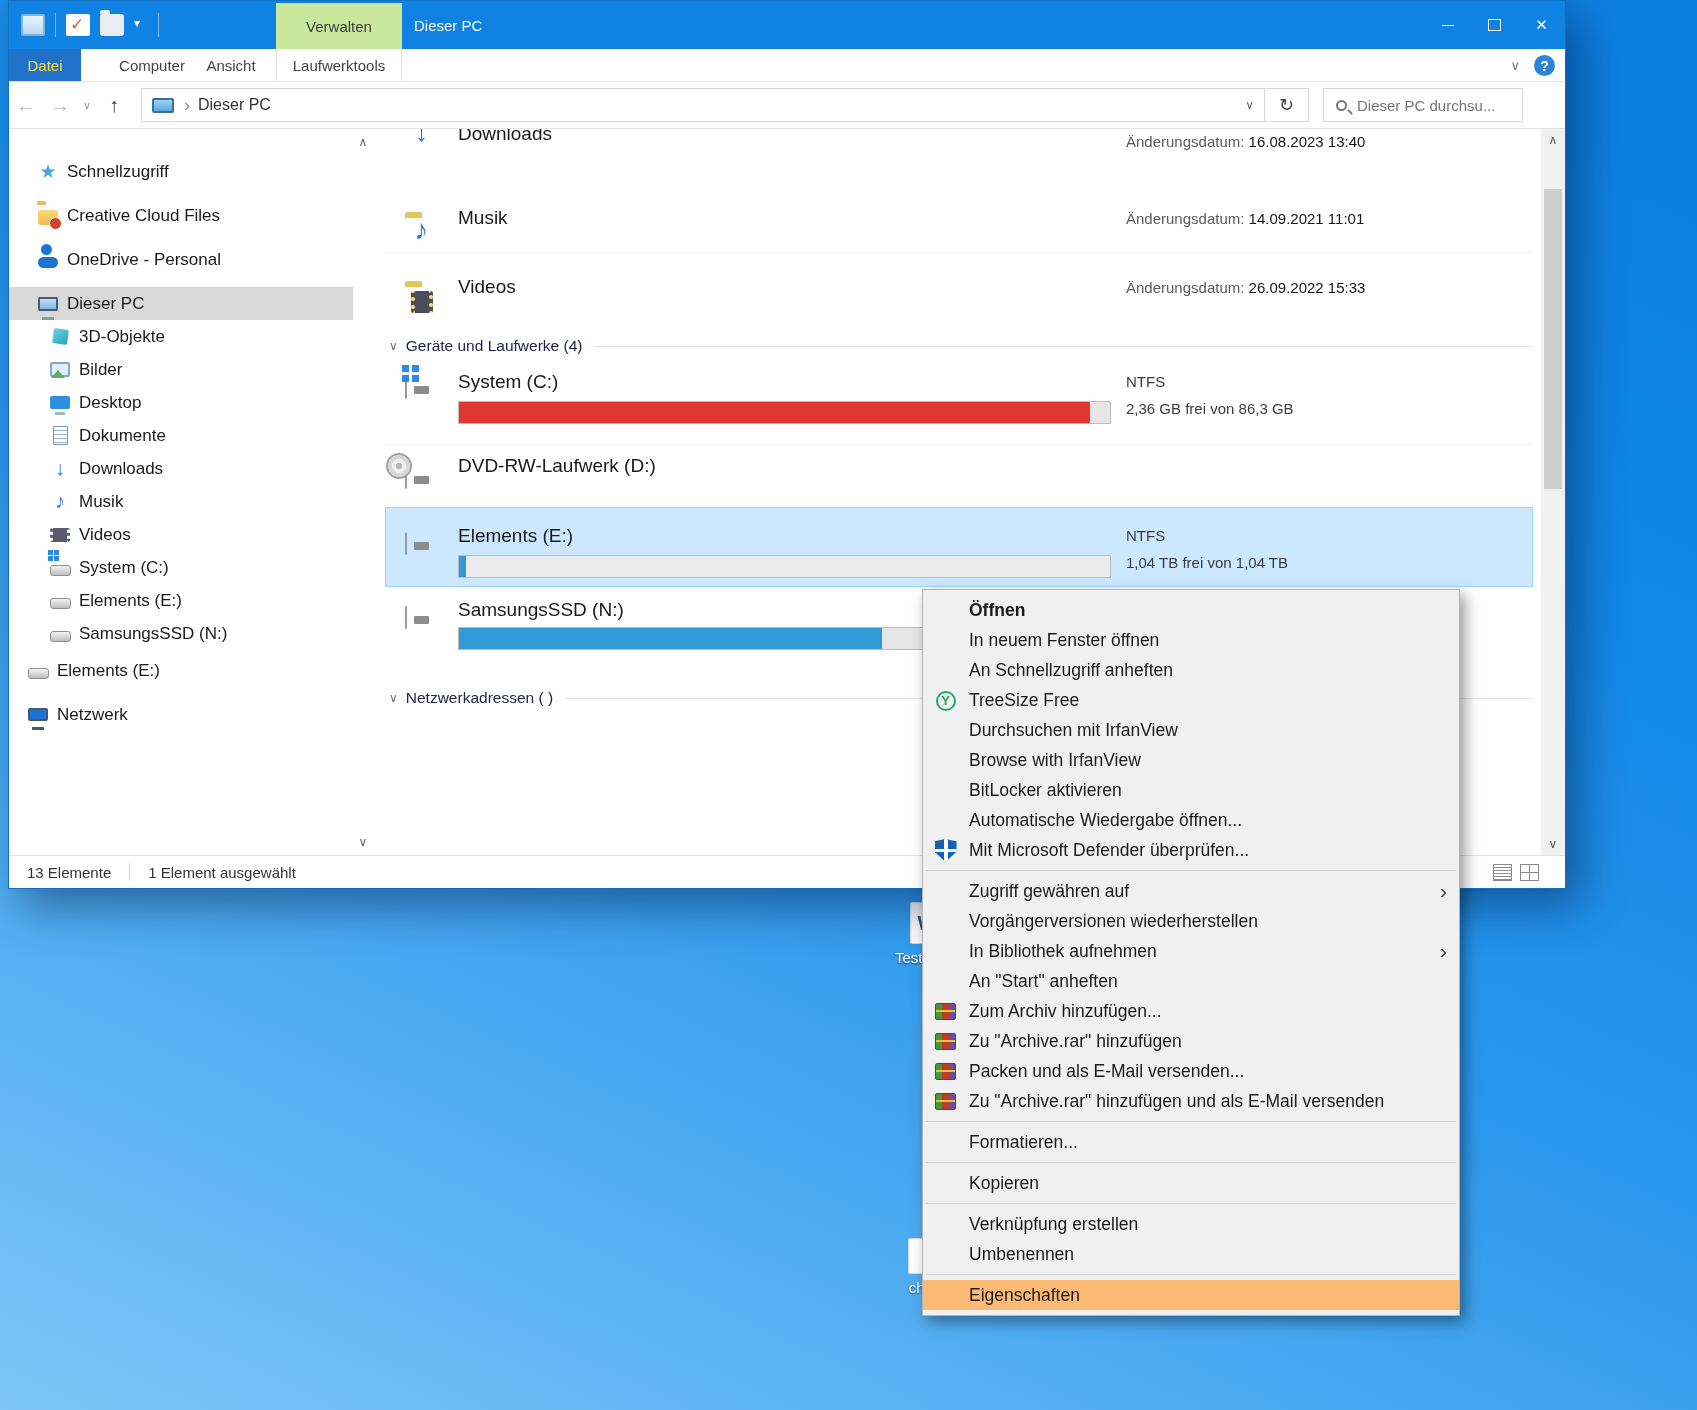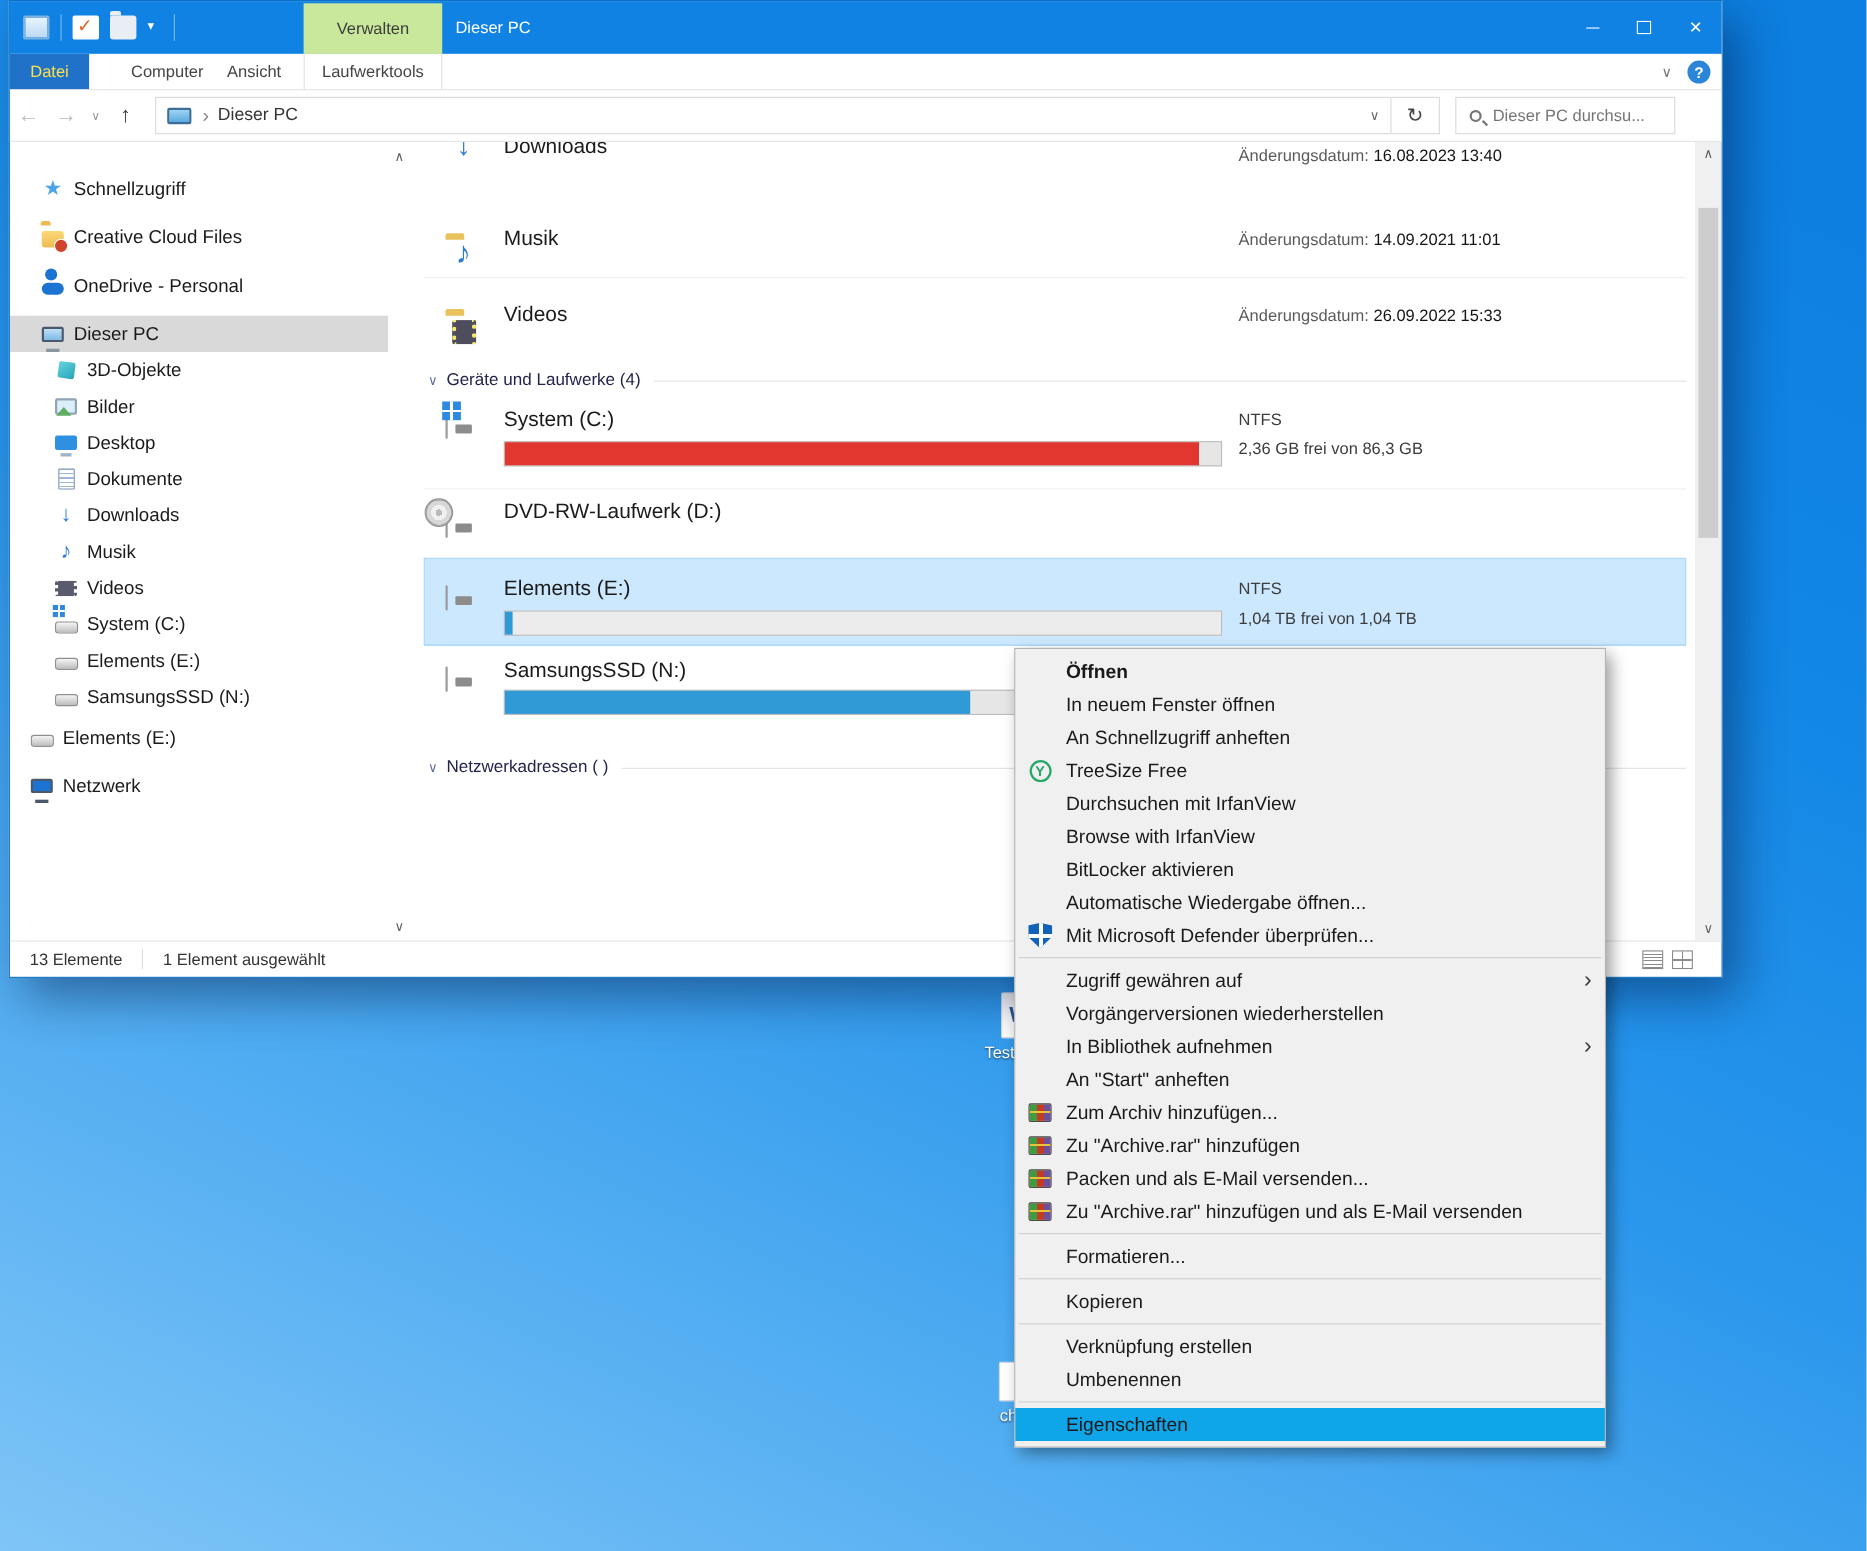--- a/index.html
+++ b/index.html
@@ -174,21 +174,21 @@
   .v-list { background:repeating-linear-gradient(#fff,#fff 2px,#8a8a8a 2px,#8a8a8a 3px); }
   .v-thumb { background:linear-gradient(to right,transparent 45%,#8a8a8a 45% 55%,transparent 55%),
              linear-gradient(to bottom,transparent 45%,#8a8a8a 45% 55%,transparent 55%),#fff; }
 
   
   .cmenu { position:absolute; left:922px; top:565px; width:538px; z-index:5;
     background:#f0f0f0; border:1px solid #b4b4b4; box-shadow:5px 6px 14px rgba(0,0,0,.4);
     padding:5px 0; font-size:17.5px; color:#1a1a1a;margin-top:24px; }
   .mi { position:relative; height:30px; display:flex; align-items:center; padding-left:46px; }
   .mi.bold { font-weight:bold; }
-  .mi.hover { background:#0ea5e9; }
+  .mi.hover { background:#fdba74; }
   .msep { height:1px; background:#cfcfcf; margin:5px 3px 5px 3px; }
   .mic { position:absolute; left:11px; top:4px; width:23px; height:23px; display:flex; align-items:center; justify-content:center; }
   .m-tree { width:20px; height:20px; border:2px solid #27a768; border-radius:50%; color:#27a768;
     font-size:13px; font-weight:bold; display:flex; align-items:center; justify-content:center; }
   .m-def { width:22px; height:23px;
     background:linear-gradient(to right,transparent 42%,#fff 42% 58%,transparent 58%),
                linear-gradient(to bottom,transparent 42%,#fff 42% 58%,transparent 58%),#1262b8;
     clip-path:polygon(50% 0,100% 10%,100% 55%,50% 100%,0 55%,0 10%); }
   .m-rar { width:21px; height:17px; border:1px solid #4a4a4a; border-radius:2px;
     background:linear-gradient(to bottom,transparent 40%,#e8c33c 40% 55%,transparent 55%),

